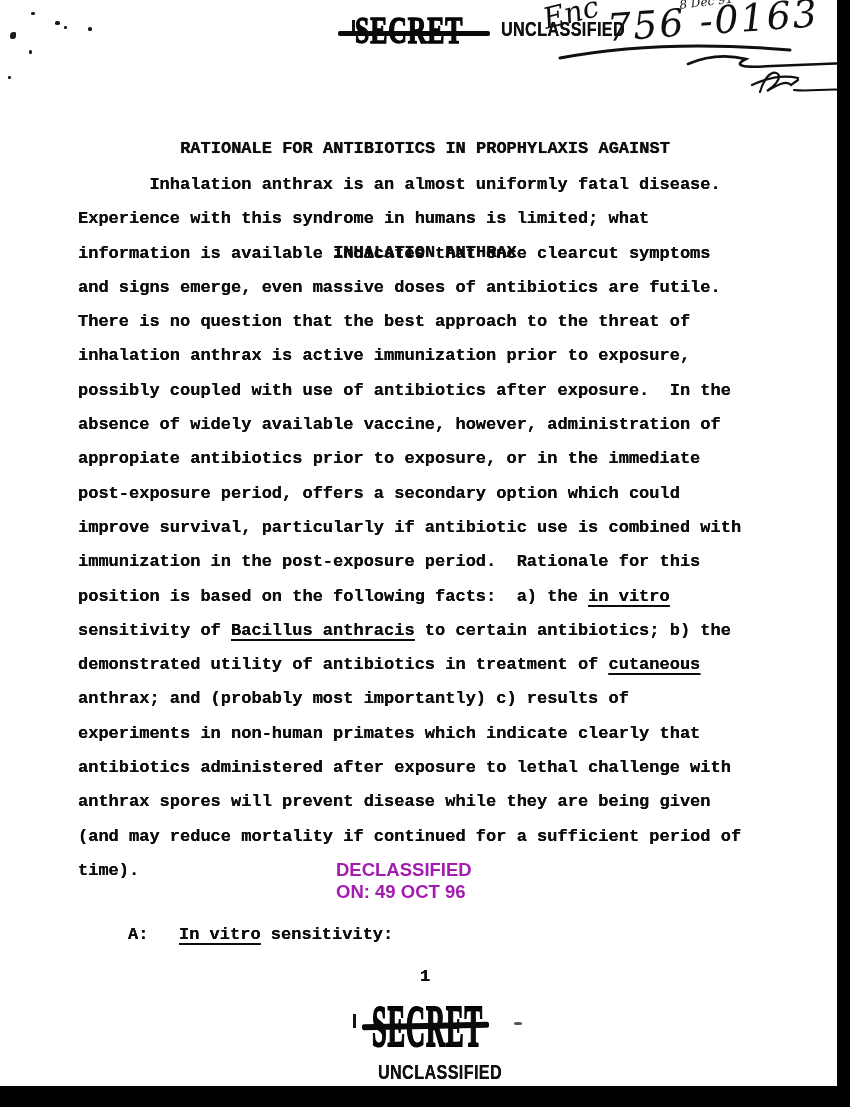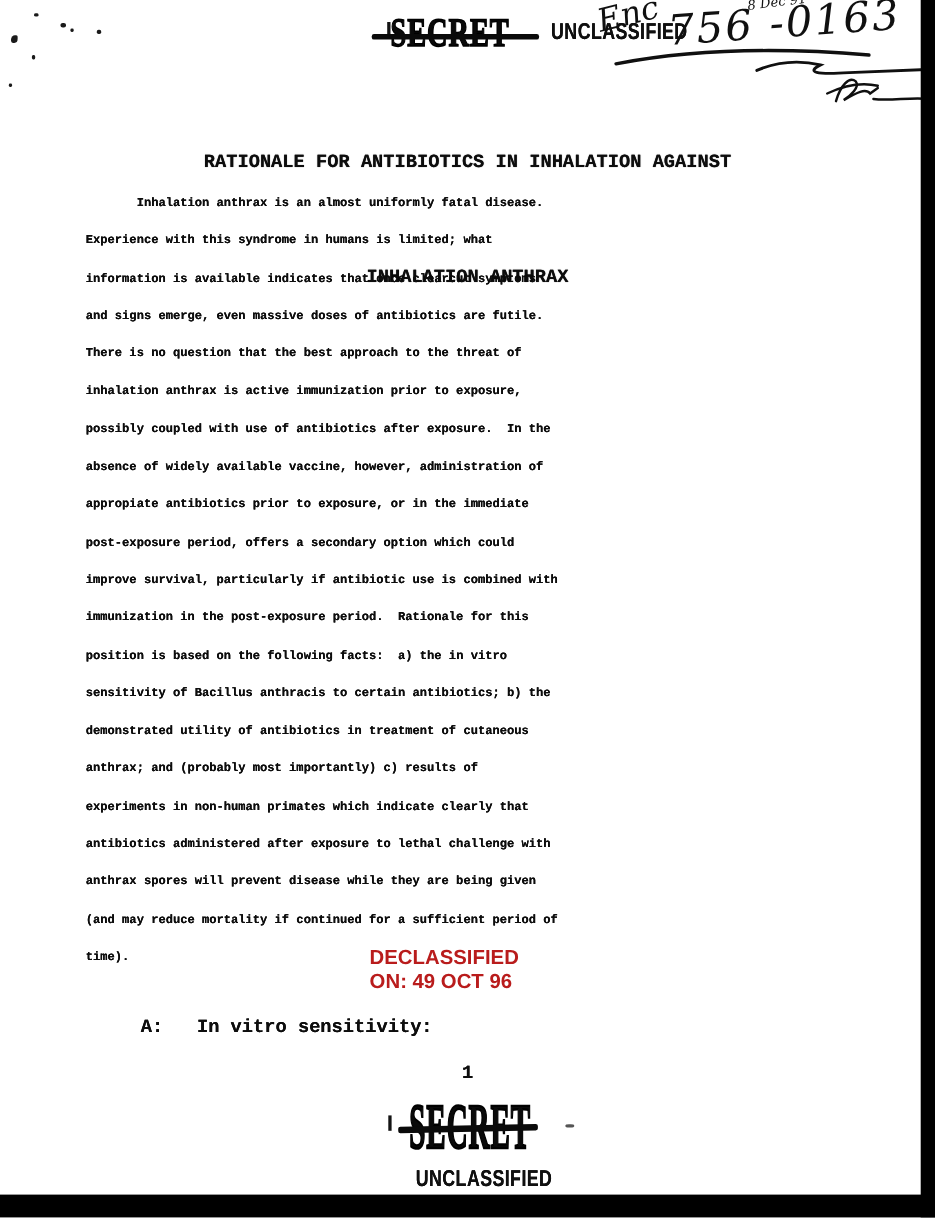--- a/index.html
+++ b/index.html
@@ -2,44 +2,44 @@
 <html><head>
 <meta charset="utf-8">
 <style>
   html,body{margin:0;padding:0;background:#e8e8e8;}
   .page{position:relative;width:850px;height:1107px;background:#ffffff;overflow:hidden;
         font-family:"Liberation Sans",sans-serif;}
   
   .mono{font-family:"Liberation Mono","DejaVu Sans Mono",monospace;font-weight:700;color:#0d0d0d;}
   .doc-title{position:absolute;left:0;top:63px;width:850px;text-align:center;
         font-size:17px;line-height:34.5px;white-space:pre;text-shadow:0 0 .7px #000;}
-  .body-par{position:absolute;left:78px;top:168px;font-size:11px;line-height:34.3px;
+  .body-par{position:absolute;left:78px;top:168px;font-size:17px;line-height:34.3px;
         white-space:pre;text-shadow:0 0 .6px #000;}
-  .bline span.u{text-decoration-thickness:2px;text-underline-offset:3.5px;}
+  .bline span.u{text-decoration:underline;text-decoration-thickness:2px;text-underline-offset:3.5px;}
   .section-a{position:absolute;left:128px;top:918px;font-size:17px;line-height:34px;
         white-space:pre;text-shadow:0 0 .6px #000;}
   .page-num{position:absolute;left:0;top:967px;width:850px;text-align:center;font-size:17px;
         text-shadow:0 0 .5px #000;}
   
   .stamp{font-family:"Liberation Serif","DejaVu Serif",serif;font-weight:700;font-size:30px;
         color:#0a0a0a;letter-spacing:1px;line-height:1;display:inline-block;
         transform-origin:0 0;-webkit-text-stroke:1.1px #000;filter:blur(.3px);}
   .stamp-top{position:absolute;left:355px;top:12px;}
   .stamp-top .stamp{transform:scale(.86,1.23);}
   .stamp-bottom{position:absolute;left:372px;top:997px;}
   .stamp-bottom .stamp{transform:scale(.88,1.95);}
   .strike{position:absolute;background:#0a0a0a;border-radius:2px;}
   .strike-top{left:338px;top:31px;width:152px;height:4.5px;}
   .strike-bottom{left:362px;top:1023px;width:127px;height:5.5px;transform:rotate(-1.2deg);}
   .unclass{position:absolute;font-weight:700;font-size:21px;color:#101010;letter-spacing:.5px;
         transform:scaleX(.77);transform-origin:0 0;text-shadow:0 0 .5px #000;}
   .unclass-top{left:501px;top:17px;}
   .unclass-bottom{left:378px;top:1060px;}
   .declass{position:absolute;left:336px;top:859px;font-weight:700;font-size:18.5px;
-        line-height:22.4px;color:#b91c1c;white-space:nowrap;}
+        line-height:22.4px;color:#a21caf;white-space:nowrap;}
   
   .bar-right{position:absolute;left:837px;top:0;width:13px;height:1107px;background:#000;}
   .bar-bottom{position:absolute;left:0;top:1086px;width:850px;height:21px;background:#000;}
   .speck{position:absolute;background:#1a1a1a;border-radius:40%;}
   .tick{position:absolute;background:#141414;}
   .hand-svg{position:absolute;left:538px;top:0;width:312px;height:110px;}
   .hand-svg text{fill:#101010;font-family:"DejaVu Serif","Liberation Serif",serif;font-style:italic;}
   .hand-svg path{stroke:#101010;fill:none;stroke-linecap:round;}
 </style>
 </head>
@@ -73,21 +73,21 @@
       <path d="M150 64 q 28 -12 58 -5 q -20 10 26 7 L 310 63" stroke-width="2.6"></path>
     </g>
     <g stroke-width="2.2">
       <path d="M222 92 C 226 78, 234 69, 240 74 C 244 79, 235 87, 229 91 C 241 84, 249 80, 253 85 L 260 80"></path>
       <path d="M214 85 C 231 77, 247 75, 260 78"></path>
       <path d="M256 90 C 272 92, 290 88, 307 90"></path>
     </g>
   </svg>
 
   <div class="doc-title mono">
-    <div>RATIONALE FOR ANTIBIOTICS IN INHALATION AGAINST</div>
+    <div>RATIONALE FOR ANTIBIOTICS IN PROPHYLAXIS AGAINST</div>
     <div>INHALATION ANTHRAX</div>
   </div>
 
   <div class="body-par mono"><div class="bline"><span>       Inhalation anthrax is an almost uniformly fatal disease.</span></div><div class="bline"><span>Experience with this syndrome in humans is limited; what</span></div><div class="bline"><span>information is available indicates that once clearcut symptoms</span></div><div class="bline"><span>and signs emerge, even massive doses of antibiotics are futile.</span></div><div class="bline"><span>There is no question that the best approach to the threat of</span></div><div class="bline"><span>inhalation anthrax is active immunization prior to exposure,</span></div><div class="bline"><span>possibly coupled with use of antibiotics after exposure.  In the</span></div><div class="bline"><span>absence of widely available vaccine, however, administration of</span></div><div class="bline"><span>appropiate antibiotics prior to exposure, or in the immediate</span></div><div class="bline"><span>post-exposure period, offers a secondary option which could</span></div><div class="bline"><span>improve survival, particularly if antibiotic use is combined with</span></div><div class="bline"><span>immunization in the post-exposure period.  Rationale for this</span></div><div class="bline"><span>position is based on the following facts:  a) the </span><span class="u">in vitro</span></div><div class="bline"><span>sensitivity of </span><span class="u">Bacillus anthracis</span><span> to certain antibiotics; b) the</span></div><div class="bline"><span>demonstrated utility of antibiotics in treatment of </span><span class="u">cutaneous</span></div><div class="bline"><span>anthrax; and (probably most importantly) c) results of</span></div><div class="bline"><span>experiments in non-human primates which indicate clearly that</span></div><div class="bline"><span>antibiotics administered after exposure to lethal challenge with</span></div><div class="bline"><span>anthrax spores will prevent disease while they are being given</span></div><div class="bline"><span>(and may reduce mortality if continued for a sufficient period of</span></div><div class="bline"><span>time).</span></div></div>
 
   <div class="declass">
     <div>DECLASSIFIED</div>
     <div>ON: 49 OCT 96</div>
   </div>
 

